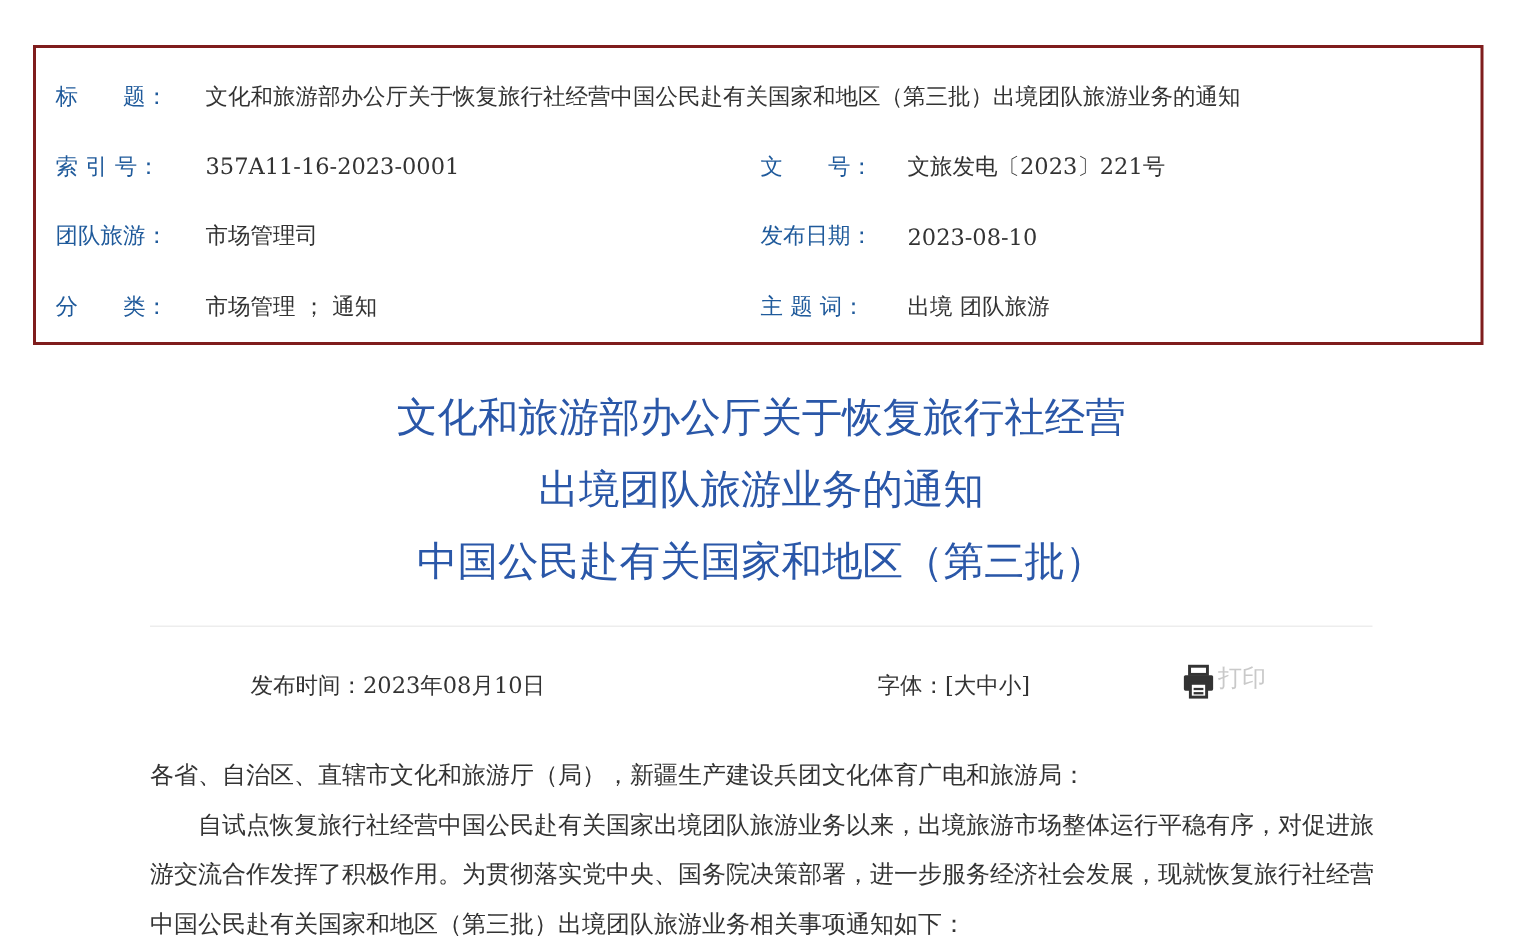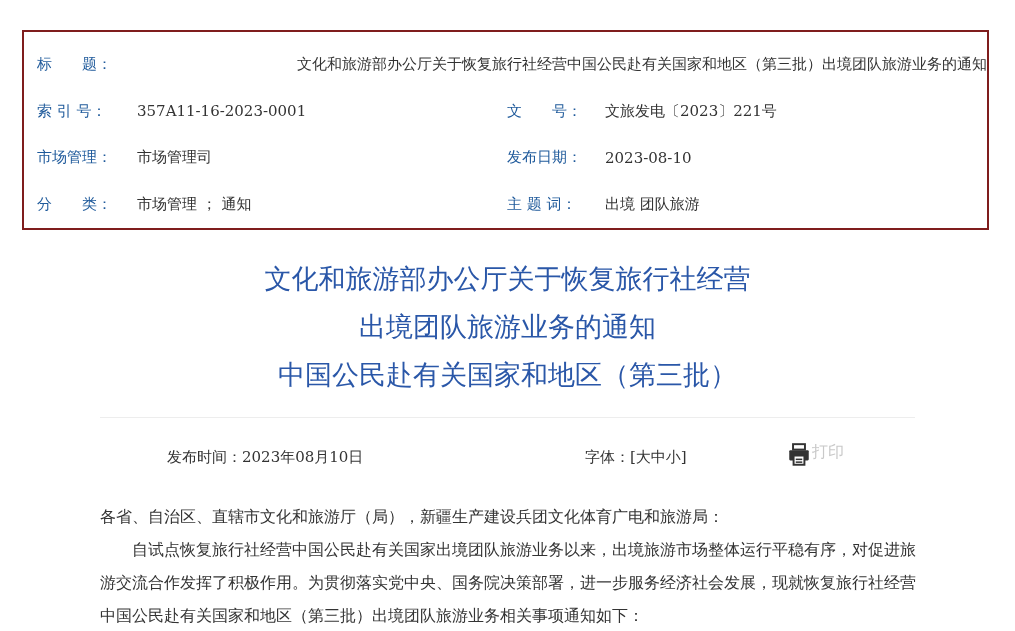--- a/index.html
+++ b/index.html
@@ -17,21 +17,21 @@
     width: 967px; height: 200px;
     border: 2px solid #7f1d1d;
     padding-top: 9px;
     font-size: 15px; color: #333;
     display: flex; flex-direction: column;
   }
   .meta-row { height: 47px; display: flex; align-items: center; }
   .meta-label { color: #1f5a9b; white-space: pre; }
   .cell-l-label { margin-left: 13px; width: 100px; }
   .cell-l-value { width: 350px; white-space: nowrap; overflow: hidden; }
-  .cell-full    { flex: 1; white-space: nowrap; overflow: hidden; text-align: right; }
+  .cell-full    { flex: 1; white-space: nowrap; overflow: hidden; }
   .cell-r-label { width: 98px; margin-left: 20px; }
   .cell-r-value { flex: 1; white-space: nowrap; overflow: hidden; }
 
   
   .doc-title {
     position: absolute; left: 100px; top: 255px; width: 815px;
     text-align: center;
     color: #2a57a8;
     font-size: 27px; line-height: 48px; font-weight: normal;
   }
@@ -69,21 +69,21 @@
       <span class="meta-label cell-l-label">标　　题：</span>
       <span class="cell-full">文化和旅游部办公厅关于恢复旅行社经营中国公民赴有关国家和地区（第三批）出境团队旅游业务的通知</span>
     </div>
     <div class="meta-row">
       <span class="meta-label cell-l-label">索 引 号：</span>
       <span class="cell-l-value">357A11-16-2023-0001</span>
       <span class="meta-label cell-r-label">文　　号：</span>
       <span class="cell-r-value">文旅发电〔2023〕221号</span>
     </div>
     <div class="meta-row">
-      <span class="meta-label cell-l-label">市场管理：</span>
+      <span class="meta-label cell-l-label">团队旅游：</span>
       <span class="cell-l-value">市场管理司</span>
       <span class="meta-label cell-r-label">发布日期：</span>
       <span class="cell-r-value">2023-08-10</span>
     </div>
     <div class="meta-row">
       <span class="meta-label cell-l-label">分　　类：</span>
       <span class="cell-l-value">市场管理 ；  通知</span>
       <span class="meta-label cell-r-label">主 题 词：</span>
       <span class="cell-r-value">出境 团队旅游</span>
     </div>

